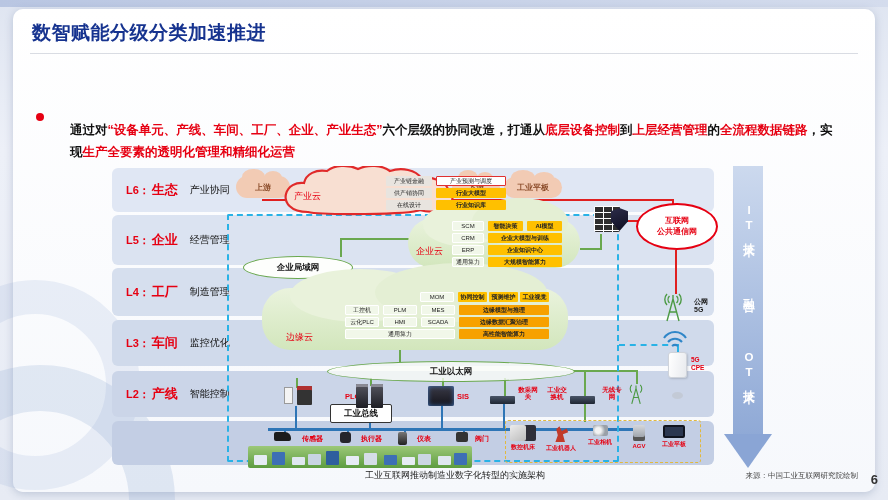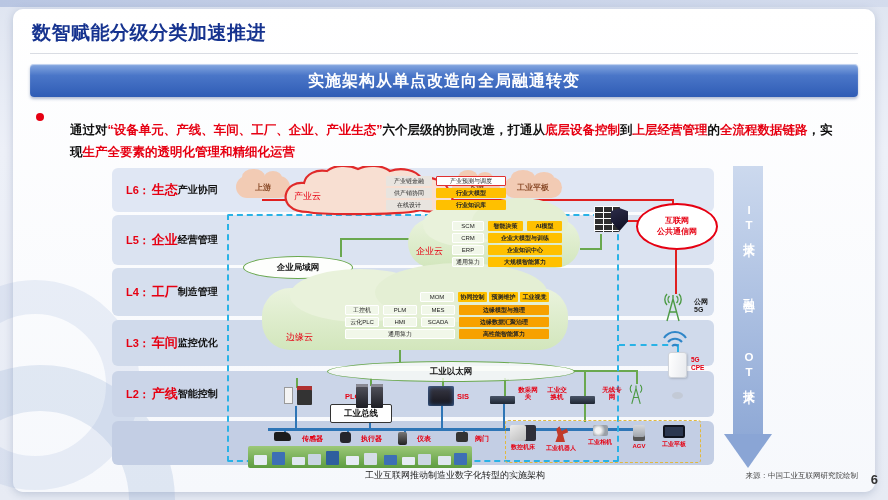--- a/index.html
+++ b/index.html
@@ -21,21 +21,21 @@
   .bullet-row{position:absolute;left:32px;top:106px;width:826px;z-index:2;}
   .bullet-dot{position:absolute;left:4px;top:7px;width:8px;height:8px;border-radius:50%;background:#e60012;}
   #bullet-text{margin:14px;padding-left:24px;font-size:12.5px;font-weight:bold;line-height:1.75;color:#111;}
   #diagram{position:absolute;left:0;top:0;width:888px;height:500px;z-index:2;}
   #layer-stripes,#layer-lines,#layer-content{position:absolute;left:0;top:0;width:840px;height:500px;}
   .stripe{position:absolute;border-radius:6px;}
   .lv-wrap{position:absolute;display:flex;align-items:center;width:130px;}
   .lv-id{color:#e60012;font-weight:bold;font-size:11px;}
   .lv-name{color:#e60012;font-weight:bold;font-size:13px;margin-left:2px;white-space:nowrap;}
   .lv-name.wrap{width:28px;font-size:12px;line-height:1.12;white-space:normal;}
-  .lv-desc{color:#111;font-weight:bold;font-size:10px;white-space:nowrap;}
+  .lv-desc{color:#111;font-weight:normal;font-size:10px;margin-left:12px;white-space:nowrap;}
   .ln{position:absolute;}
   .red{background:#e02020;}
   .grn{background:#6aa84f;}
   .blu{background:#2e75b6;}
   .dashrect{position:absolute;border:2px dashed #29b2e6;border-radius:2px;}
   .dashh{position:absolute;border-top:2px dashed #29b2e6;}
   .dashv{position:absolute;border-left:2px dashed #29b2e6;}
   .eqbox{position:absolute;border:1.5px dashed #e2b93e;border-radius:3px;}
   .pcloud{position:absolute;background:#f2cbb4;border-radius:14px;display:flex;align-items:center;justify-content:center;}
   .pcloud::before{content:"";position:absolute;width:42%;height:75%;background:#f2cbb4;border-radius:50%;top:-32%;left:12%;}
@@ -100,21 +100,20 @@
 <body>
 
 <div class="slide">
   <div class="topbar"></div>
   <div class="card"></div>
   <div class="deco deco1"></div>
   <div class="deco deco2"></div>
 
   <div class="page-title">数智赋能分级分类加速推进</div>
   <div class="divider"></div>
-  <div class="banner">实施架构从单点改造向全局融通转变</div>
 
   <div class="bullet-row">
     <span class="bullet-dot"></span>
     <p id="bullet-text"><span style="color: rgb(17, 17, 17);">通过对</span><span style="color: rgb(230, 0, 18);">“设备单元、产线、车间、工厂、企业、产业生态”</span><span style="color: rgb(17, 17, 17);">六个层级的协同改造，打通从</span><span style="color: rgb(230, 0, 18);">底层设备控制</span><span style="color: rgb(17, 17, 17);">到</span><span style="color: rgb(230, 0, 18);">上层经营管理</span><span style="color: rgb(17, 17, 17);">的</span><span style="color: rgb(230, 0, 18);">全流程数据链路</span><span style="color: rgb(17, 17, 17);">，实现</span><span style="color: rgb(230, 0, 18);">生产全要素的透明化管理和精细化运营</span></p>
   </div>
 
   <div id="diagram">
     <div id="layer-stripes">
         <div class="stripe" style="left: 112px; top: 168px; width: 602px; height: 44px; background: rgb(224, 231, 244);"></div>
         <div class="lv-wrap" style="left: 126px; top: 168px; height: 44px;">

